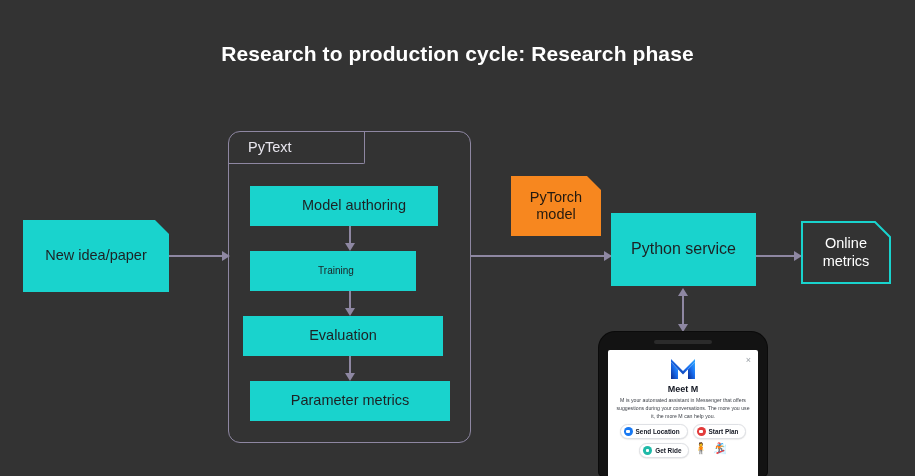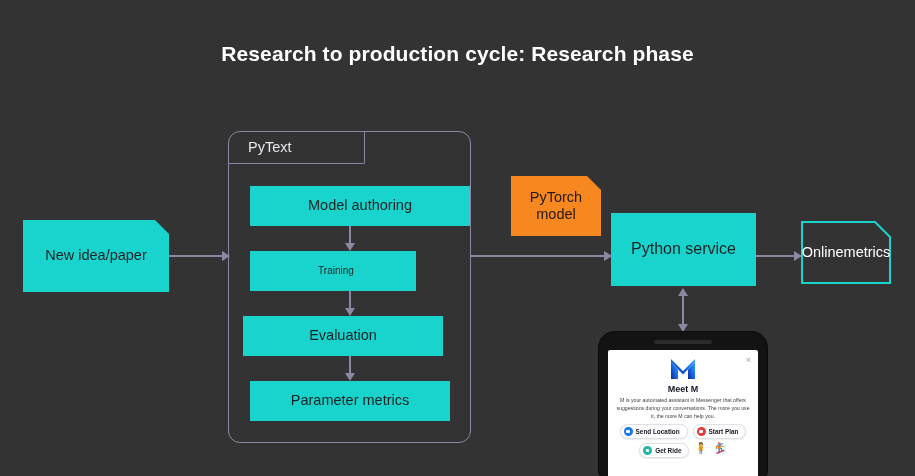--- a/index.html
+++ b/index.html
@@ -152,21 +152,21 @@
   </div>
 
   <div class="conn h-line" style="left:169px;top:255px;width:55px;"></div>
   <div class="arrow-r" style="left:222px;top:251px;"></div>
 
   <div class="pytext-wrap" style="left:228px;top:131px;width:243px;height:312px;"></div>
   <div class="pytext-tab" style="left:228px;top:131px;width:137px;height:33px;text-align:center;">
     <span>PyText</span>
   </div>
 
-  <div class="node fill-teal" style="left:250px;top:186px;width:220px;height:40px;font-size:14.5px;">
+  <div class="node fill-teal" style="left:250px;top:186px;width:168px;height:40px;font-size:14.5px;padding-left:20px;">
     <span>Model authoring</span>
   </div>
   <div class="conn v-line" style="left:349px;top:226px;height:19px;"></div>
   <div class="arrow-d" style="left:345px;top:243px;"></div>
 
   <div class="node fill-teal" style="left:250px;top:251px;width:160px;height:40px;font-size:10px;padding-left:6px;">
     <span>Training</span>
   </div>
   <div class="conn v-line" style="left:349px;top:291px;height:19px;"></div>
   <div class="arrow-d" style="left:345px;top:308px;"></div>
@@ -193,21 +193,21 @@
     <span>Python service</span>
   </div>
 
   <div class="conn h-line" style="left:756px;top:255px;width:45px;"></div>
   <div class="arrow-r" style="left:794px;top:251px;"></div>
 
   <svg class="notch-svg" style="left:801px;top:221px;width:90px;height:63px;" viewBox="0 0 90 63">
     <path d="M1,1 H74 L89,16 V62 H1 Z" fill="#333333" stroke="#19D3CD" stroke-width="2"></path>
   </svg>
   <div style="position:absolute;left:801px;top:221px;width:90px;height:63px;
-              display:flex;flex-direction:row;align-items:center;justify-content:center;
+              display:flex;flex-direction:column;align-items:center;justify-content:center;
               color:#ffffff;font-size:14.5px;line-height:1.18;pointer-events:none;">
     <span>Online</span>
     <span>metrics</span>
   </div>
 
   <div class="conn v-line" style="left:682px;top:290px;height:40px;"></div>
   <div class="arrow-u" style="left:678px;top:288px;"></div>
   <div class="arrow-d" style="left:678px;top:324px;"></div>
 
   <div class="phone" style="left:599px;top:332px;width:168px;height:144px;">

